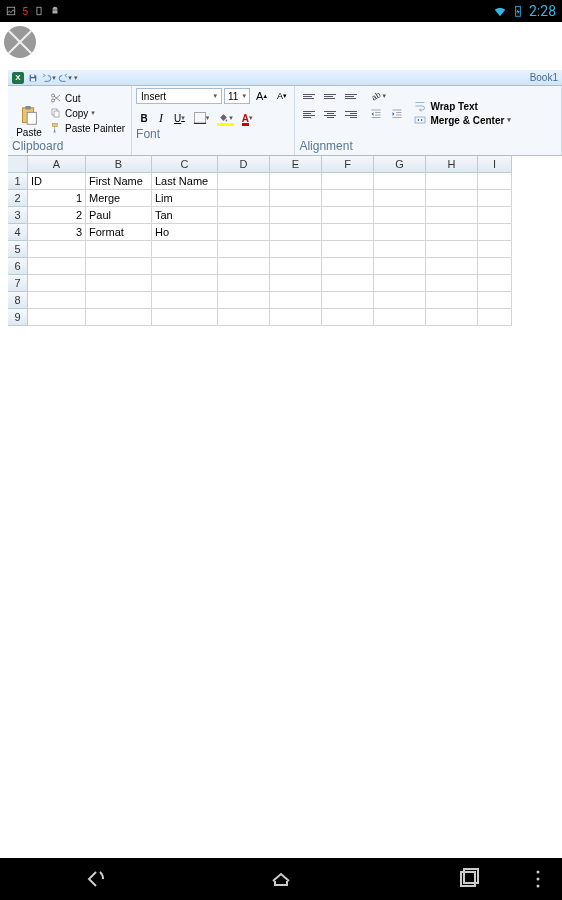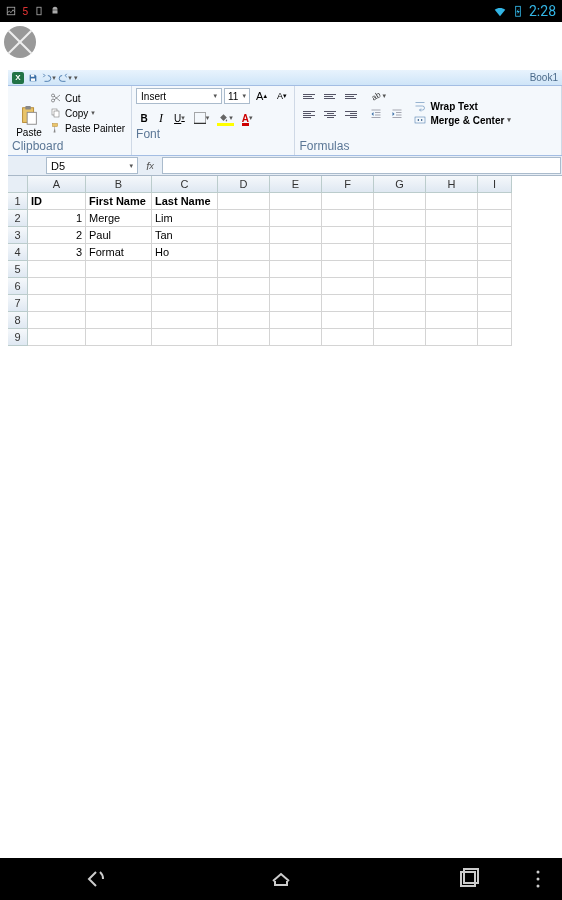--- a/index.html
+++ b/index.html
@@ -61,21 +61,21 @@
 .namebox-row { display: flex; height: 20px; border-bottom: 1px solid #a9b8c8; background: #e7eef6; }
 .namebox { width: 92px; background: #fff; border: 1px solid #abc; margin: 1px 0 1px 38px; padding: 0 4px; display: flex; align-items: center; justify-content: space-between; font-size: 11px; }
 .fx { width: 24px; display: flex; align-items: center; justify-content: center; font-style: italic; color: #555; font-size: 11px; }
 .formula-bar { flex: 1; background: #fff; border: 1px solid #abc; margin: 1px 1px 1px 0; }
 
 .grid { display: grid; grid-template-columns: 20px 58px 66px 66px 52px 52px 52px 52px 52px 34px; font-size: 11px; }
 .hdr { background: linear-gradient(#f5f8fb, #dfe8f2); border-right: 1px solid #bcc; border-bottom: 1px solid #bcc; text-align: center; height: 17px; line-height: 17px; color: #333; }
 .hdr.corner { background: #e7eef6; }
 .rowhdr { background: linear-gradient(#f5f8fb, #dfe8f2); border-right: 1px solid #bcc; border-bottom: 1px solid #bcc; text-align: center; height: 17px; line-height: 17px; color: #333; }
 .cell { background: #fff; border-right: 1px solid #d4d4d4; border-bottom: 1px solid #d4d4d4; height: 17px; line-height: 17px; padding: 0 3px; overflow: hidden; white-space: nowrap; }
-.cell.bold { font-weight: bold; }
+.cell.bold { font-weight: normal; }
 .cell.num { text-align: right; }
 
 .dd-arrow { font-size: 7px; color: #555; }
 .bold { font-weight: bold; }
 .italic { font-style: italic; font-family: "Times New Roman", serif; font-size: 12px; }
 .underline { text-decoration: underline; }
 .redA { color: #c00; font-weight: bold; position: relative; }
 .redA::after { content: ""; position: absolute; left: 0; right: 0; bottom: -2px; height: 3px; background: #c00; }
 .fillbtn { position: relative; }
 .fillbtn::after { content: ""; position: absolute; left: 2px; right: 2px; bottom: -1px; height: 3px; background: #ff0; }
@@ -308,32 +308,24 @@
           <div class="wm-item">
               <svg viewBox="0 0 24 24">
                 <rect x="2" y="6" width="20" height="12" fill="none" stroke="#3a6ea5"></rect>
                 <path stroke="#3a6ea5" d="M6 12h4m-2-2l2 2-2 2M18 12h-4m2-2l-2 2 2 2"></path>
               </svg>
               <span>Merge &amp; Center</span>
               <span class="dd-arrow"> ▾</span>
             </div>
         </div>
       </div>
-      <div class="group-label">Formulas</div>
+      <div class="group-label">Alignment</div>
     </div>
   </div>
 
-  <div class="namebox-row">
-    <div class="namebox">
-        <span>D5</span>
-        <span class="dd-arrow">▾</span>
-      </div>
-    <div class="fx">f<sub>x</sub></div>
-    <div class="formula-bar"></div>
-  </div>
 
   <div class="grid">
     <div class="hdr corner"></div>
     <div class="hdr">A</div>
     <div class="hdr">B</div>
     <div class="hdr">C</div>
     <div class="hdr">D</div>
     <div class="hdr">E</div>
     <div class="hdr">F</div>
     <div class="hdr">G</div>

